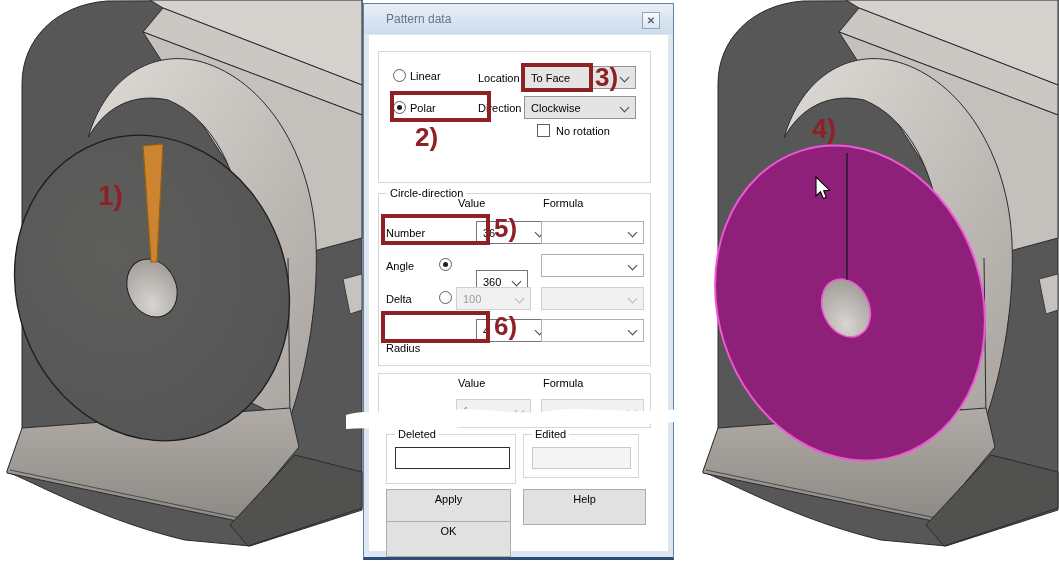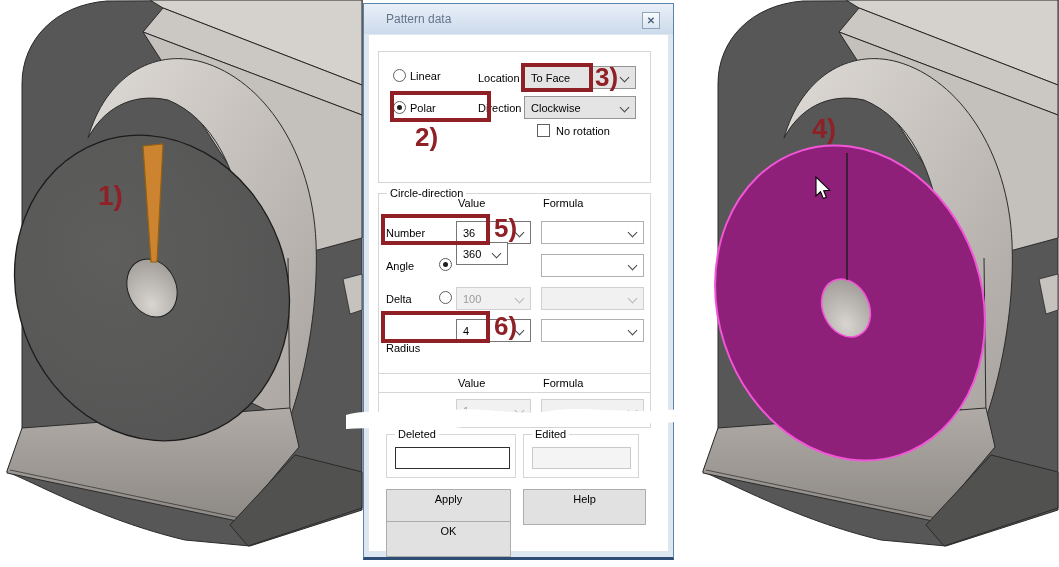--- a/index.html
+++ b/index.html
@@ -24,21 +24,21 @@
          border-radius:50%;background:#fff;z-index:3;}
   .radio[data-checked="true"]::after{content:'';position:absolute;left:3px;top:3px;width:5px;height:5px;
          border-radius:50%;background:#1e1e1e;}
   .checkbox{position:absolute;width:13px;height:13px;box-sizing:border-box;border:1px solid #5f5f5f;
          background:#fff;z-index:3;}
   .combo{position:absolute;height:23px;box-sizing:border-box;background:#e4e4e4;border:1px solid #949494;
          font-size:11px;z-index:3;}
   .combo .val{position:absolute;left:6px;top:5px;}
   .combo .chev{position:absolute;right:7px;top:7px;width:6px;height:6px;
          border-right:1.4px solid #43484d;border-bottom:1.4px solid #43484d;transform:rotate(45deg);}
-  .combo.editable{background:#fff;border-color:#767676;}
+  .combo.editable{background:#fff;border-color:#767676;margin-left:20px;}
   .combo.formula{background:#fff;border-color:#b0b0b0;}
   .combo[data-disabled="true"]{background:#f1f1f1;border-color:#d0d0d0;color:#9b9b9b;}
   .combo[data-disabled="true"] .chev{border-color:#b7b7b7;}
   .tinput{position:absolute;height:22px;box-sizing:border-box;background:#fff;border:1px solid #2f2f2f;z-index:3;}
   .tinput[data-disabled="true"]{background:#f4f4f4;border-color:#c9c9c9;}
   .btn{position:absolute;height:36px;box-sizing:border-box;background:#e1e1e1;border:1px solid #adadad;
        font-size:11px;color:#000;text-align:center;line-height:18px;z-index:3;}
   
   .ann-box{position:absolute;box-sizing:border-box;border:4px solid #8e2026;z-index:6;}
   .ann-num{position:absolute;color:#8e2026;font-weight:bold;font-size:26px;z-index:6;
@@ -149,39 +149,39 @@
 
     <div class="lbl" style="left:114px;top:98px;">Direction</div>
     <div class="combo" style="left:160px;top:92px;width:112px;">
       <span class="val">Clockwise</span>
       <span class="chev"></span>
     </div>
 
     <span class="checkbox" style="left:173px;top:120px;" data-checked="false"></span>
     <div class="lbl" style="left:192px;top:121px;">No rotation</div>
 
-    <div class="group" style="left:14px;top:189px;width:273px;height:200px;">
+    <div class="group" style="left:14px;top:189px;width:273px;height:173px;">
       <span class="glabel">Circle-direction</span>
     </div>
     <div class="lbl" style="left:94px;top:193px;">Value</div>
     <div class="lbl" style="left:179px;top:193px;">Formula</div>
 
     <div class="lbl" style="left:22px;top:223px;">Number</div>
     <div class="combo editable" style="left:92px;top:217px;width:75px;">
       <span class="val">36</span>
       <span class="chev"></span>
     </div>
     <div class="combo formula" style="left:177px;top:217px;width:103px;">
       <span class="val"></span>
       <span class="chev"></span>
     </div>
 
     <div class="lbl" style="left:22px;top:256px;">Angle</div>
     <span class="radio" style="left:75px;top:254px;" data-checked="true"></span>
-    <div class="combo editable" style="left:92px;top:238px;width:52px;">
+    <div class="combo editable" style="left:92px;top:266px;width:52px;">
       <span class="val">360</span>
       <span class="chev"></span>
     </div>
     <div class="combo formula" style="left:177px;top:250px;width:103px;">
       <span class="val"></span>
       <span class="chev"></span>
     </div>
 
     <div class="lbl" style="left:22px;top:289px;">Delta</div>
     <span class="radio" style="left:75px;top:287px;" data-checked="false"></span>
@@ -208,21 +208,21 @@
     <div class="lbl" style="left:94px;top:373px;">Value</div>
     <div class="lbl" style="left:179px;top:373px;">Formula</div>
     <div class="combo" style="left:92px;top:395px;width:75px;" data-disabled="true">
       <span class="val">1</span>
       <span class="chev"></span>
     </div>
     <div class="combo" style="left:177px;top:395px;width:103px;" data-disabled="true">
       <span class="chev"></span>
     </div>
 
-    <div class="group" style="left:22px;top:430px;width:130px;height:44px;text-align:center;">
+    <div class="group" style="left:22px;top:430px;width:130px;height:50px;text-align:center;">
       <span class="glabel">Deleted</span>
       <div class="tinput" style="left:8px;top:12px;width:115px;">
         <span class="val"></span>
       </div>
     </div>
     <div class="group" style="left:159px;top:430px;width:116px;height:44px;">
       <span class="glabel">Edited</span>
       <div class="tinput" style="left:8px;top:12px;width:99px;" data-disabled="true">
         <span class="val"></span>
       </div>

